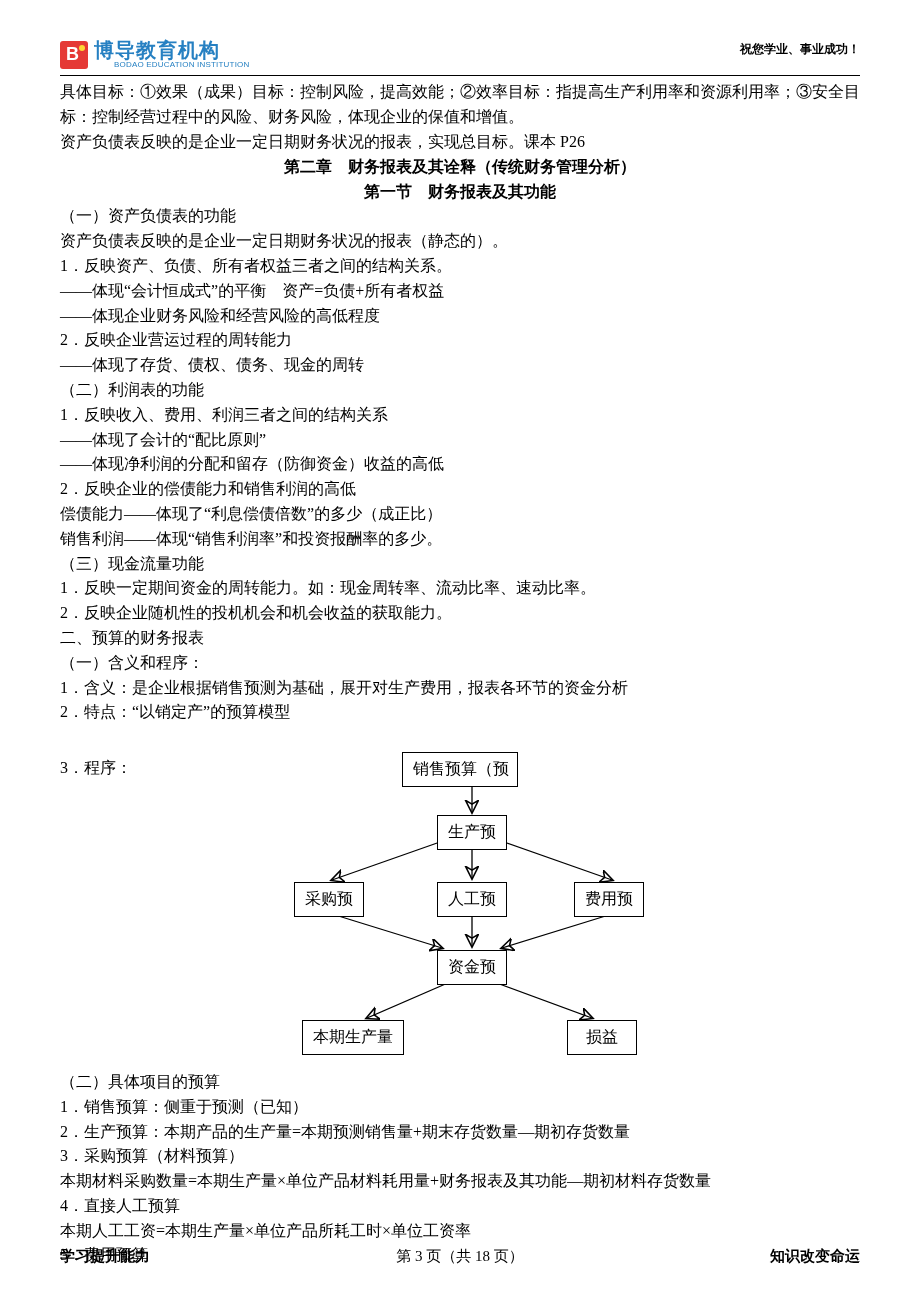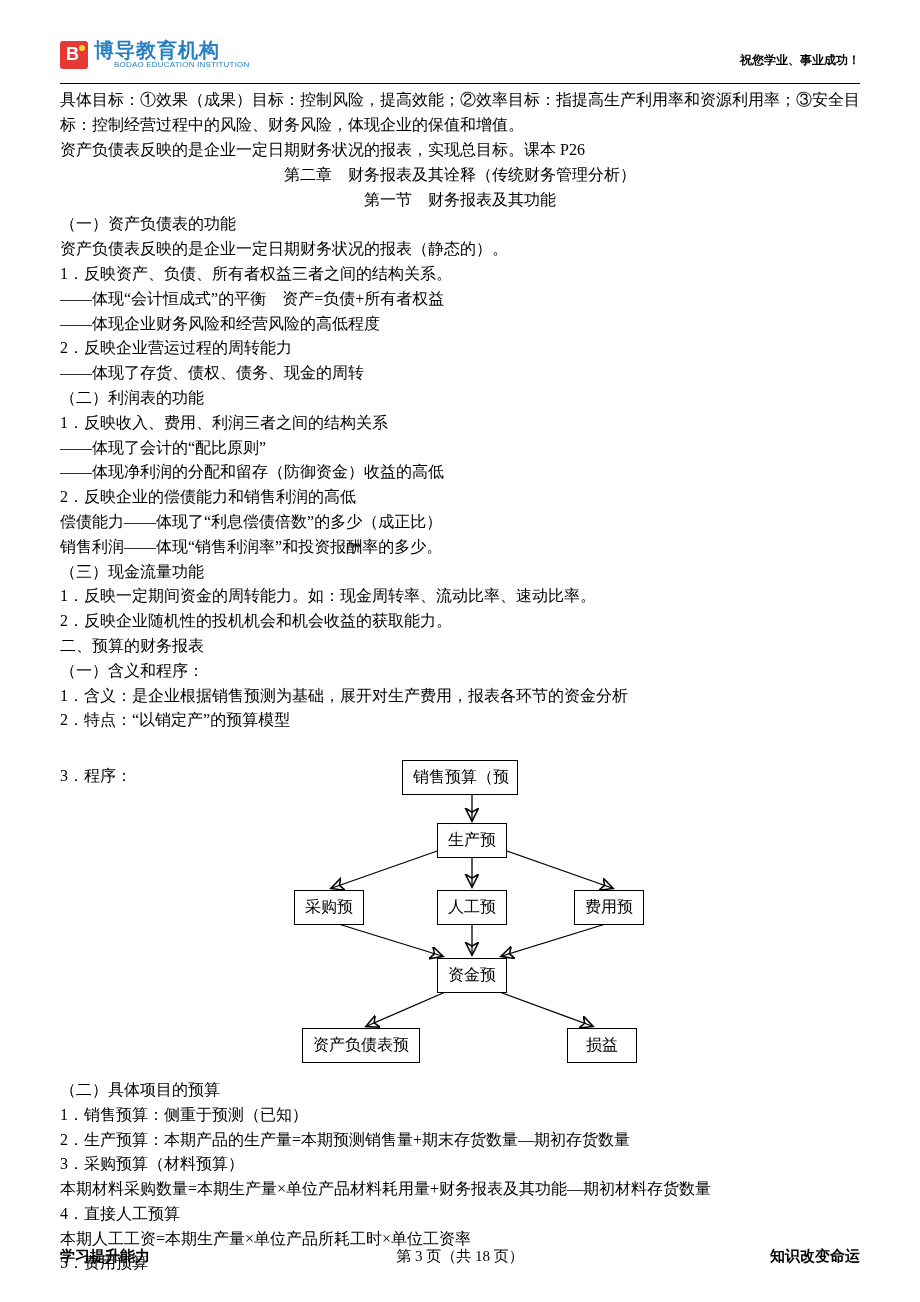--- a/index.html
+++ b/index.html
@@ -10,23 +10,23 @@
       font-family: "SimSun", "宋体", serif;
       font-size: 16px;
       color: #000;
       position: relative;
       padding: 40px 60px 50px 60px;
       line-height: 1.55;
     }
     .header {
       display: flex;
       justify-content: space-between;
-      align-items: flex-end;
+      align-items: flex-start;
       border-bottom: 1.5px solid #000;
-      padding-bottom: 14px;
+      padding-bottom: 6px;
       margin-bottom: 4px;
     }
     .logo-wrap {
       display: flex;
       align-items: center;
       gap: 6px;
     }
     .logo-mark {
       width: 28px;
       height: 28px;
@@ -67,21 +67,21 @@
       margin-left: 20px;
     }
     .blessing {
       font-family: Liberation Sans, sans-serif;
       font-weight: bold;
       font-size: 12px;
     }
     .content p { margin: 0; }
     .heading {
       text-align: center;
-      font-weight: normal;
+      font-weight: bold;
       font-family: "SimHei","黑体","SimSun",serif;
     }
     .diagram-row { display: flex; align-items: flex-start; gap: 42px; }
     .diagram-label { width: 90px; flex-shrink: 0; padding-top: 6px; }
     .diagram {
       position: relative;
       width: 500px;
       height: 320px;
       margin-left: 30px;
     }
@@ -178,21 +178,21 @@
 
         <line x1="228" y1="232" x2="145" y2="268" stroke="#000" stroke-width="1.3" marker-end="url(#arr)"></line>
         <line x1="272" y1="232" x2="370" y2="268" stroke="#000" stroke-width="1.3" marker-end="url(#arr)"></line>
       </svg>
       <div class="node" style="left:180px; top:2px; width:116px;">销售预算（预</div>
       <div class="node" style="left:215px; top:65px;">生产预</div>
       <div class="node" style="left:72px; top:132px;">采购预</div>
       <div class="node" style="left:215px; top:132px;">人工预</div>
       <div class="node" style="left:352px; top:132px;">费用预</div>
       <div class="node" style="left:215px; top:200px;">资金预</div>
-      <div class="node" style="left:80px; top:270px;">资产负债表预</div>
+      <div class="node" style="left:80px; top:270px;">本期生产量</div>
       <div class="node" style="left:345px; top:270px; padding:4px 18px;">损益</div>
     </div>
   </div>
 
   <p>（二）具体项目的预算</p>
   <p>1．销售预算：侧重于预测（已知）</p>
   <p>2．生产预算：本期产品的生产量=本期预测销售量+期末存货数量—期初存货数量</p>
   <p>3．采购预算（材料预算）</p>
   <p>本期材料采购数量=本期生产量×单位产品材料耗用量+财务报表及其功能—期初材料存货数量</p>
   <p>4．直接人工预算</p>

